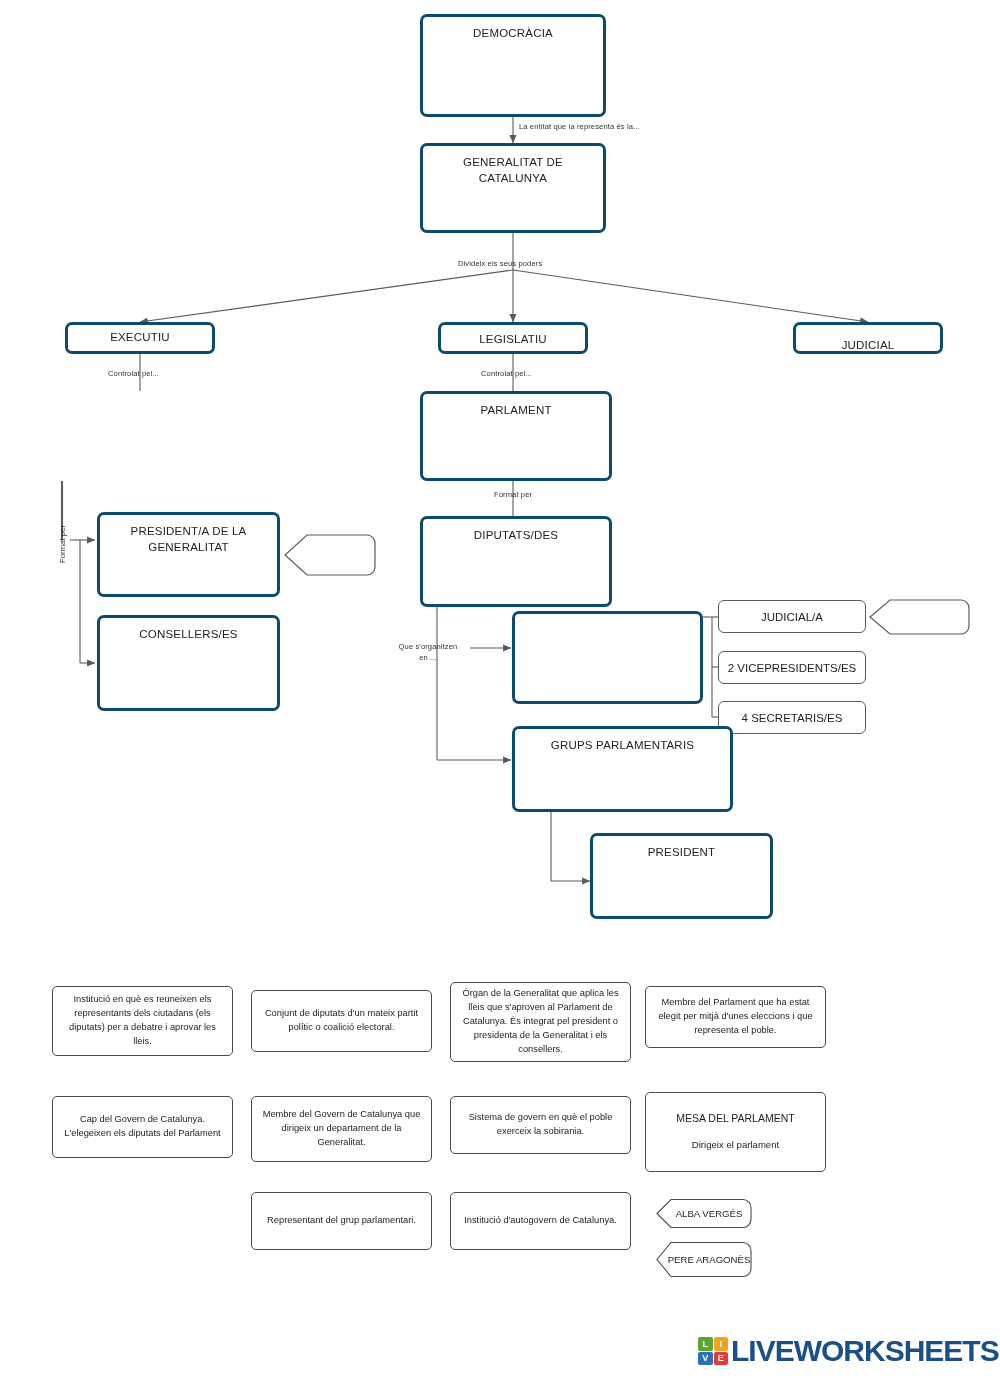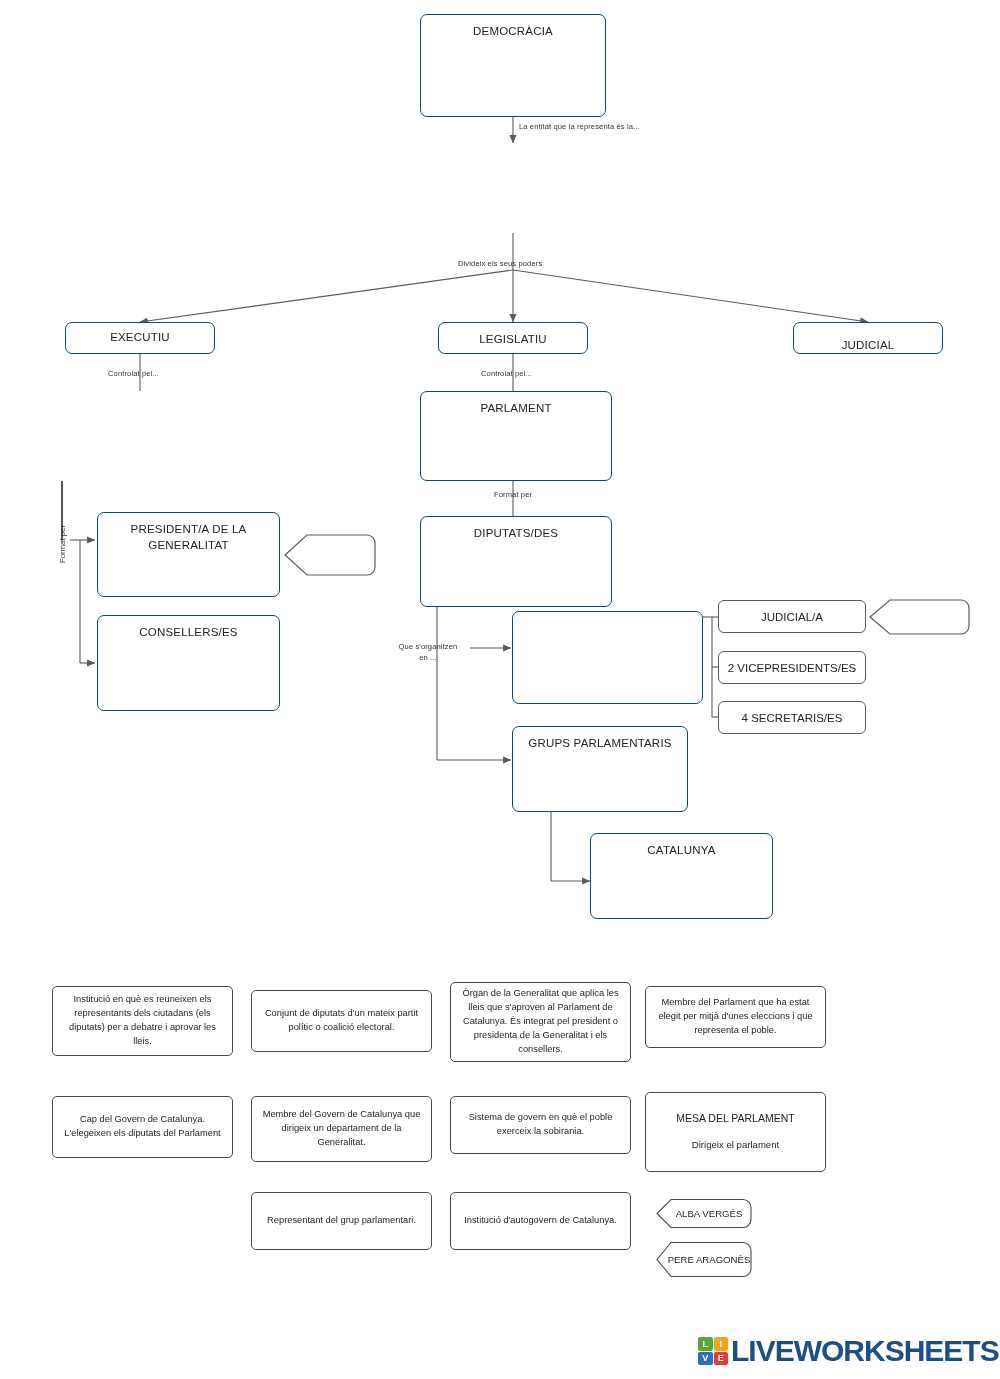--- a/index.html
+++ b/index.html
@@ -13,21 +13,21 @@
     width:1000px;
     height:1379px;
     overflow:hidden;
     background:#fff;
   }
 
   
   .node{
     position:absolute;
     box-sizing:border-box;
-    border:1px solid #0c4a6e;
+    border:3px solid #0c4a6e;
     border-radius:7px;
     background:#fff;
     display:flex;
     justify-content:center;
     align-items:flex-start;
     text-align:center;
     font-size:11.5px;
     letter-spacing:.2px;
     color:#222;
     padding-top:9px;
@@ -183,20 +183,23 @@
       <path d="M551,881 L590,881" marker-end="url(#ah)"></path>
     </g>
   </svg>
 
   <div class="node" style="left:420px;top:14px;width:186px;height:103px;">
     <span class="lbl">DEMOCRÀCIA</span>
   </div>
 
   <div class="conlabel" style="left:519px;top:122px;">La entitat que la representa és la...</div>
 
+  <div class="node" style="left:420px;top:143px;width:186px;height:90px;">
+    <span class="lbl">GENERALITAT DE CATALUNYA</span>
+  </div>
 
   <div class="conlabel" style="left:458px;top:259px;">Divideix els seus poders</div>
 
   <div class="node" style="left:65px;top:322px;width:150px;height:32px;align-items:center;padding-top:0;">
     <span class="lbl">EXECUTIU</span>
   </div>
   <div class="node" style="left:438px;top:322px;width:150px;height:32px;align-items:center;padding-top:4px;">
     <span class="lbl">LEGISLATIU</span>
   </div>
   <div class="node" style="left:793px;top:322px;width:150px;height:32px;align-items:center;padding-top:16px;">
@@ -248,26 +251,26 @@
     </svg>
   </div>
 
   <div class="chip" style="left:718px;top:651px;width:148px;height:33px;">
     <span>2 VICEPRESIDENTS/ES</span>
   </div>
   <div class="chip" style="left:718px;top:701px;width:148px;height:33px;">
     <span>4 SECRETARIS/ES</span>
   </div>
 
-  <div class="node" style="left:512px;top:726px;width:176px;height:86px;">
+  <div class="node" style="left:512px;top:726px;width:221px;height:86px;">
     <span class="lbl">GRUPS PARLAMENTARIS</span>
   </div>
 
   <div class="node" style="left:590px;top:833px;width:183px;height:86px;">
-    <span class="lbl">CATALUNYA</span>
+    <span class="lbl">PRESIDENT</span>
   </div>
 
   <div class="bank" style="left:52px;top:986px;width:181px;height:70px;">
     <span>Institució en què es reuneixen els representants dels ciutadans (els diputats)  per a debatre i aprovar les lleis.</span>
   </div>
   <div class="bank" style="left:251px;top:990px;width:181px;height:62px;">
     <span>Conjunt de diputats d'un mateix partit polític o coalició electoral.</span>
   </div>
   <div class="bank" style="left:450px;top:982px;width:181px;height:80px;">
     <span>Òrgan de la Generalitat que aplica les lleis que s'aproven al Parlament de Catalunya. És integrat pel president o presidenta de la Generalitat i els consellers.</span>

